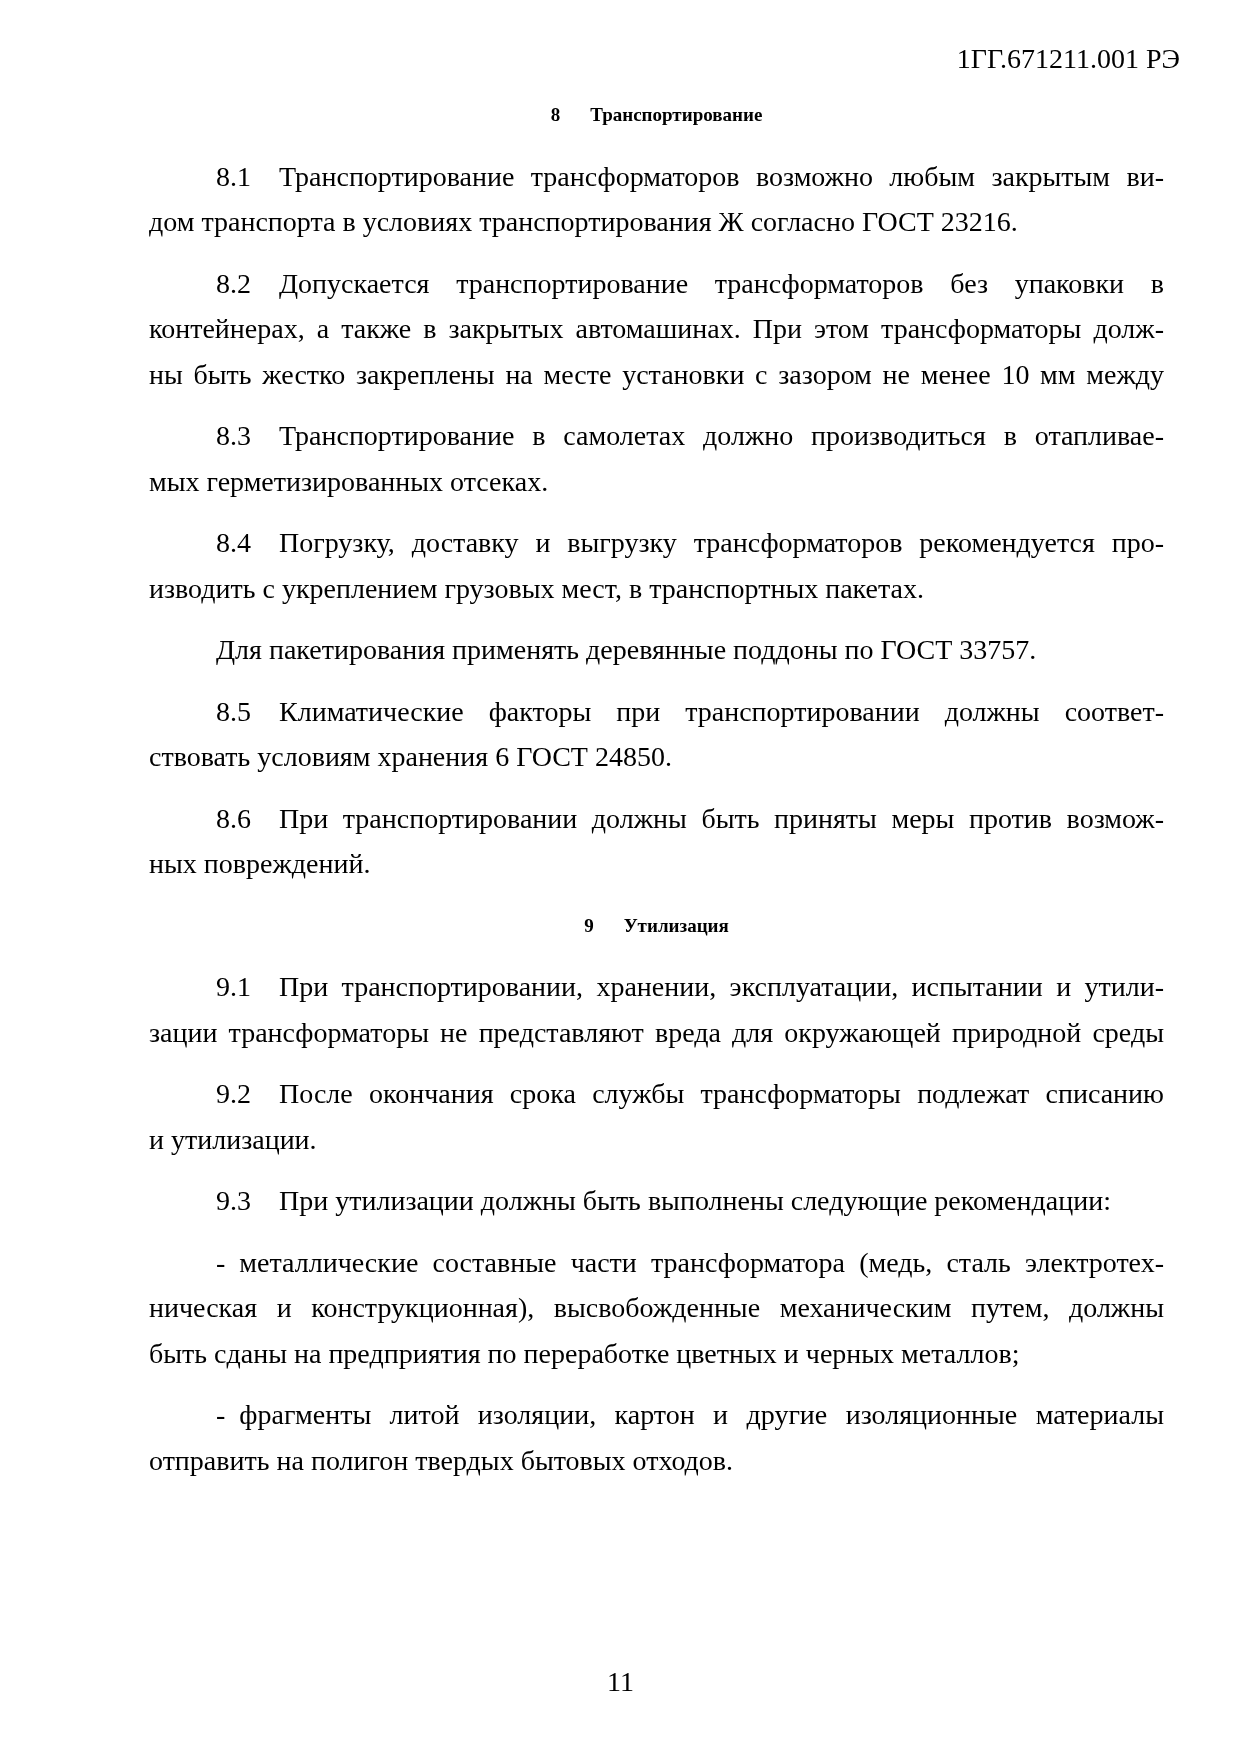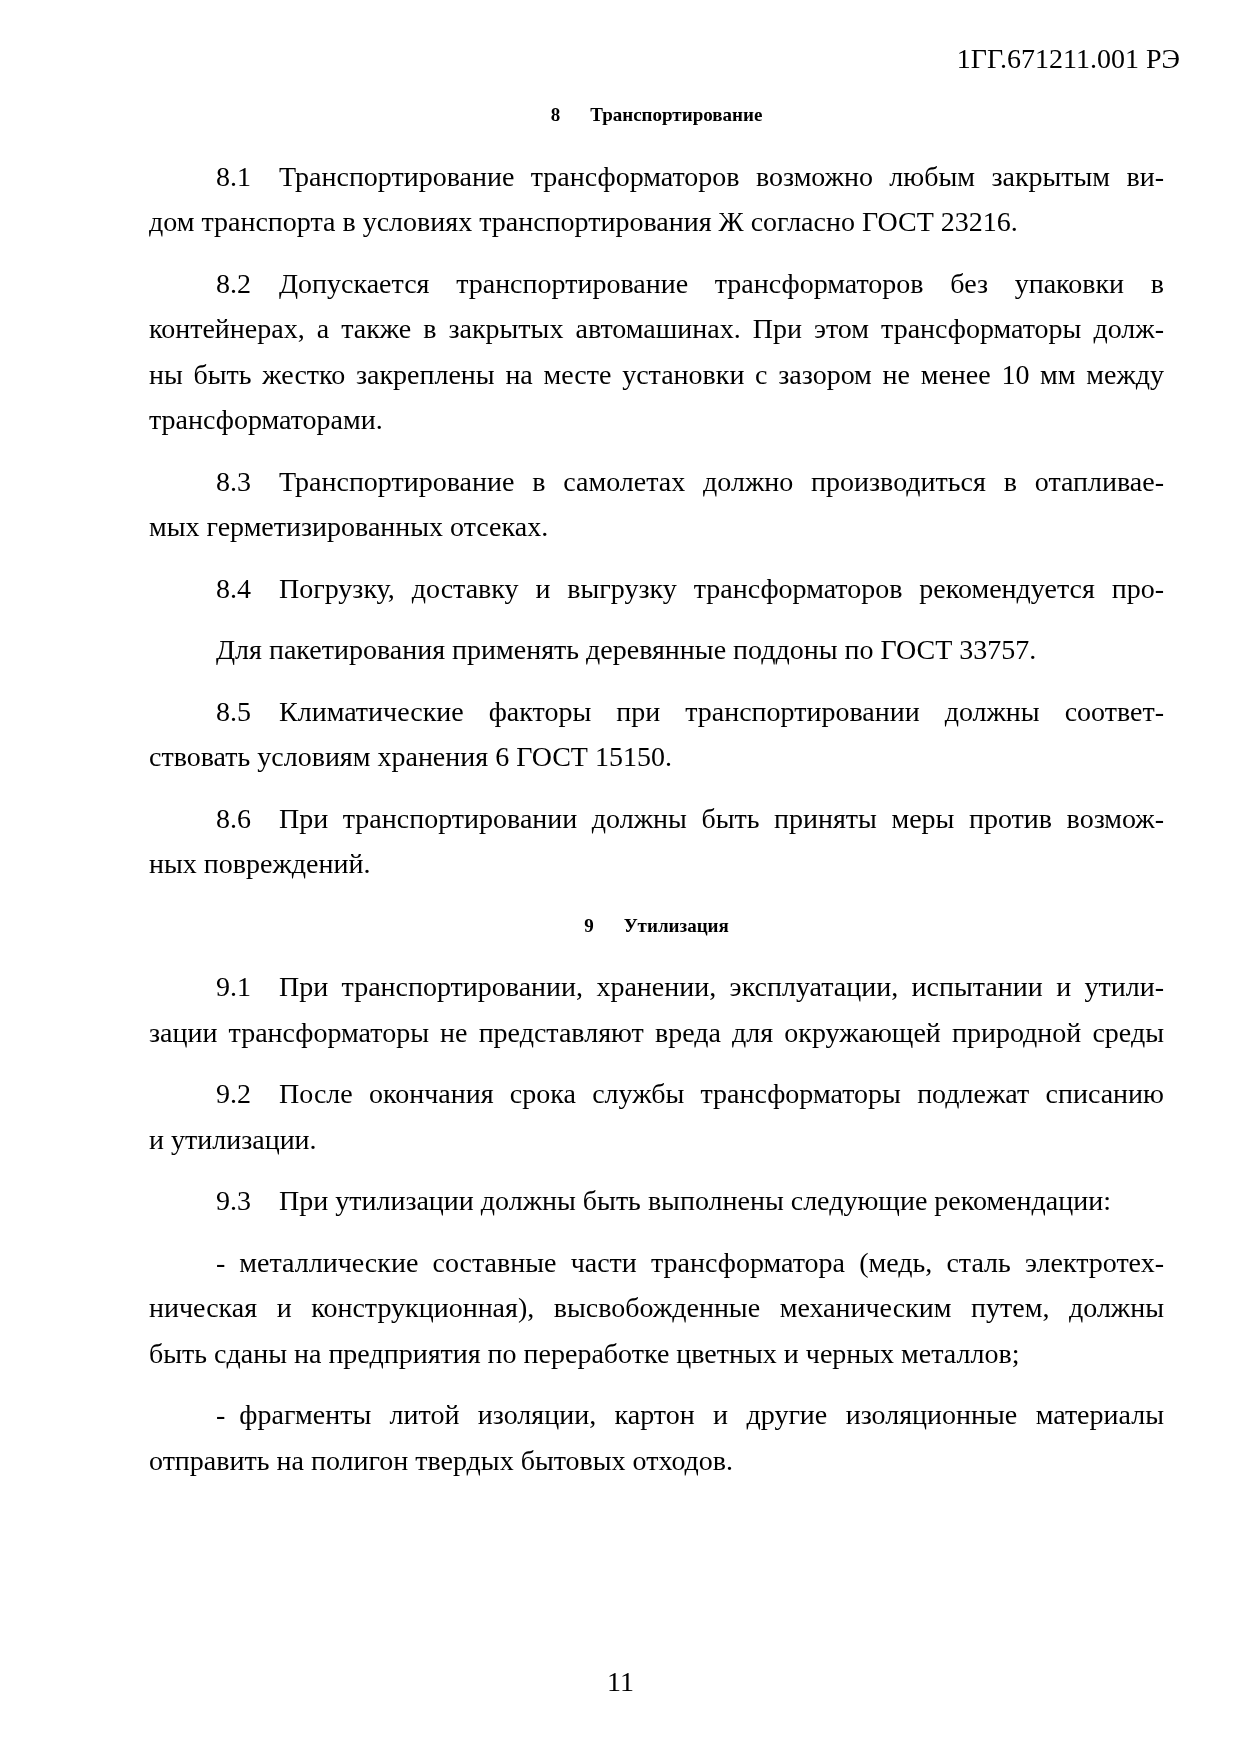--- a/index.html
+++ b/index.html
@@ -69,35 +69,35 @@
         <div class="section">
           <div class="section-heading"><span class="hnum">8</span><span class="htitle">Транспортирование</span></div>
           <div class="para">
             <div class="line first">8.1 Транспортирование трансформаторов возможно любым закрытым ви-</div>
             <div class="line last">дом транспорта в условиях транспортирования Ж согласно ГОСТ 23216.</div>
           </div>
           <div class="para">
             <div class="line first">8.2 Допускается транспортирование трансформаторов без упаковки в</div>
             <div class="line">контейнерах, а также в закрытых автомашинах. При этом трансформаторы долж-</div>
             <div class="line">ны быть жестко закреплены на месте установки с зазором не менее 10 мм между</div>
-            <div class="line last">трансформаторами.</div>
           </div>
           <div class="para">
             <div class="line first">8.3 Транспортирование в самолетах должно производиться в отапливае-</div>
             <div class="line last">мых герметизированных отсеках.</div>
           </div>
           <div class="para">
             <div class="line first">8.4 Погрузку, доставку и выгрузку трансформаторов рекомендуется про-</div>
+            <div class="line last">изводить с укреплением грузовых мест, в транспортных пакетах.</div>
           </div>
           <div class="para">
             <div class="line first last">Для пакетирования применять деревянные поддоны по ГОСТ 33757.</div>
           </div>
           <div class="para">
             <div class="line first">8.5 Климатические факторы при транспортировании должны соответ-</div>
-            <div class="line last">ствовать условиям хранения 6 ГОСТ 15150.</div>
+            <div class="line last">ствовать условиям хранения 6 ГОСТ 24850.</div>
           </div>
           <div class="para">
             <div class="line first">8.6 При транспортировании должны быть приняты меры против возмож-</div>
             <div class="line last">ных повреждений.</div>
           </div>
         </div>
         <div class="section">
           <div class="section-heading"><span class="hnum">9</span><span class="htitle">Утилизация</span></div>
           <div class="para">
             <div class="line first">9.1 При транспортировании, хранении, эксплуатации, испытании и утили-</div>

